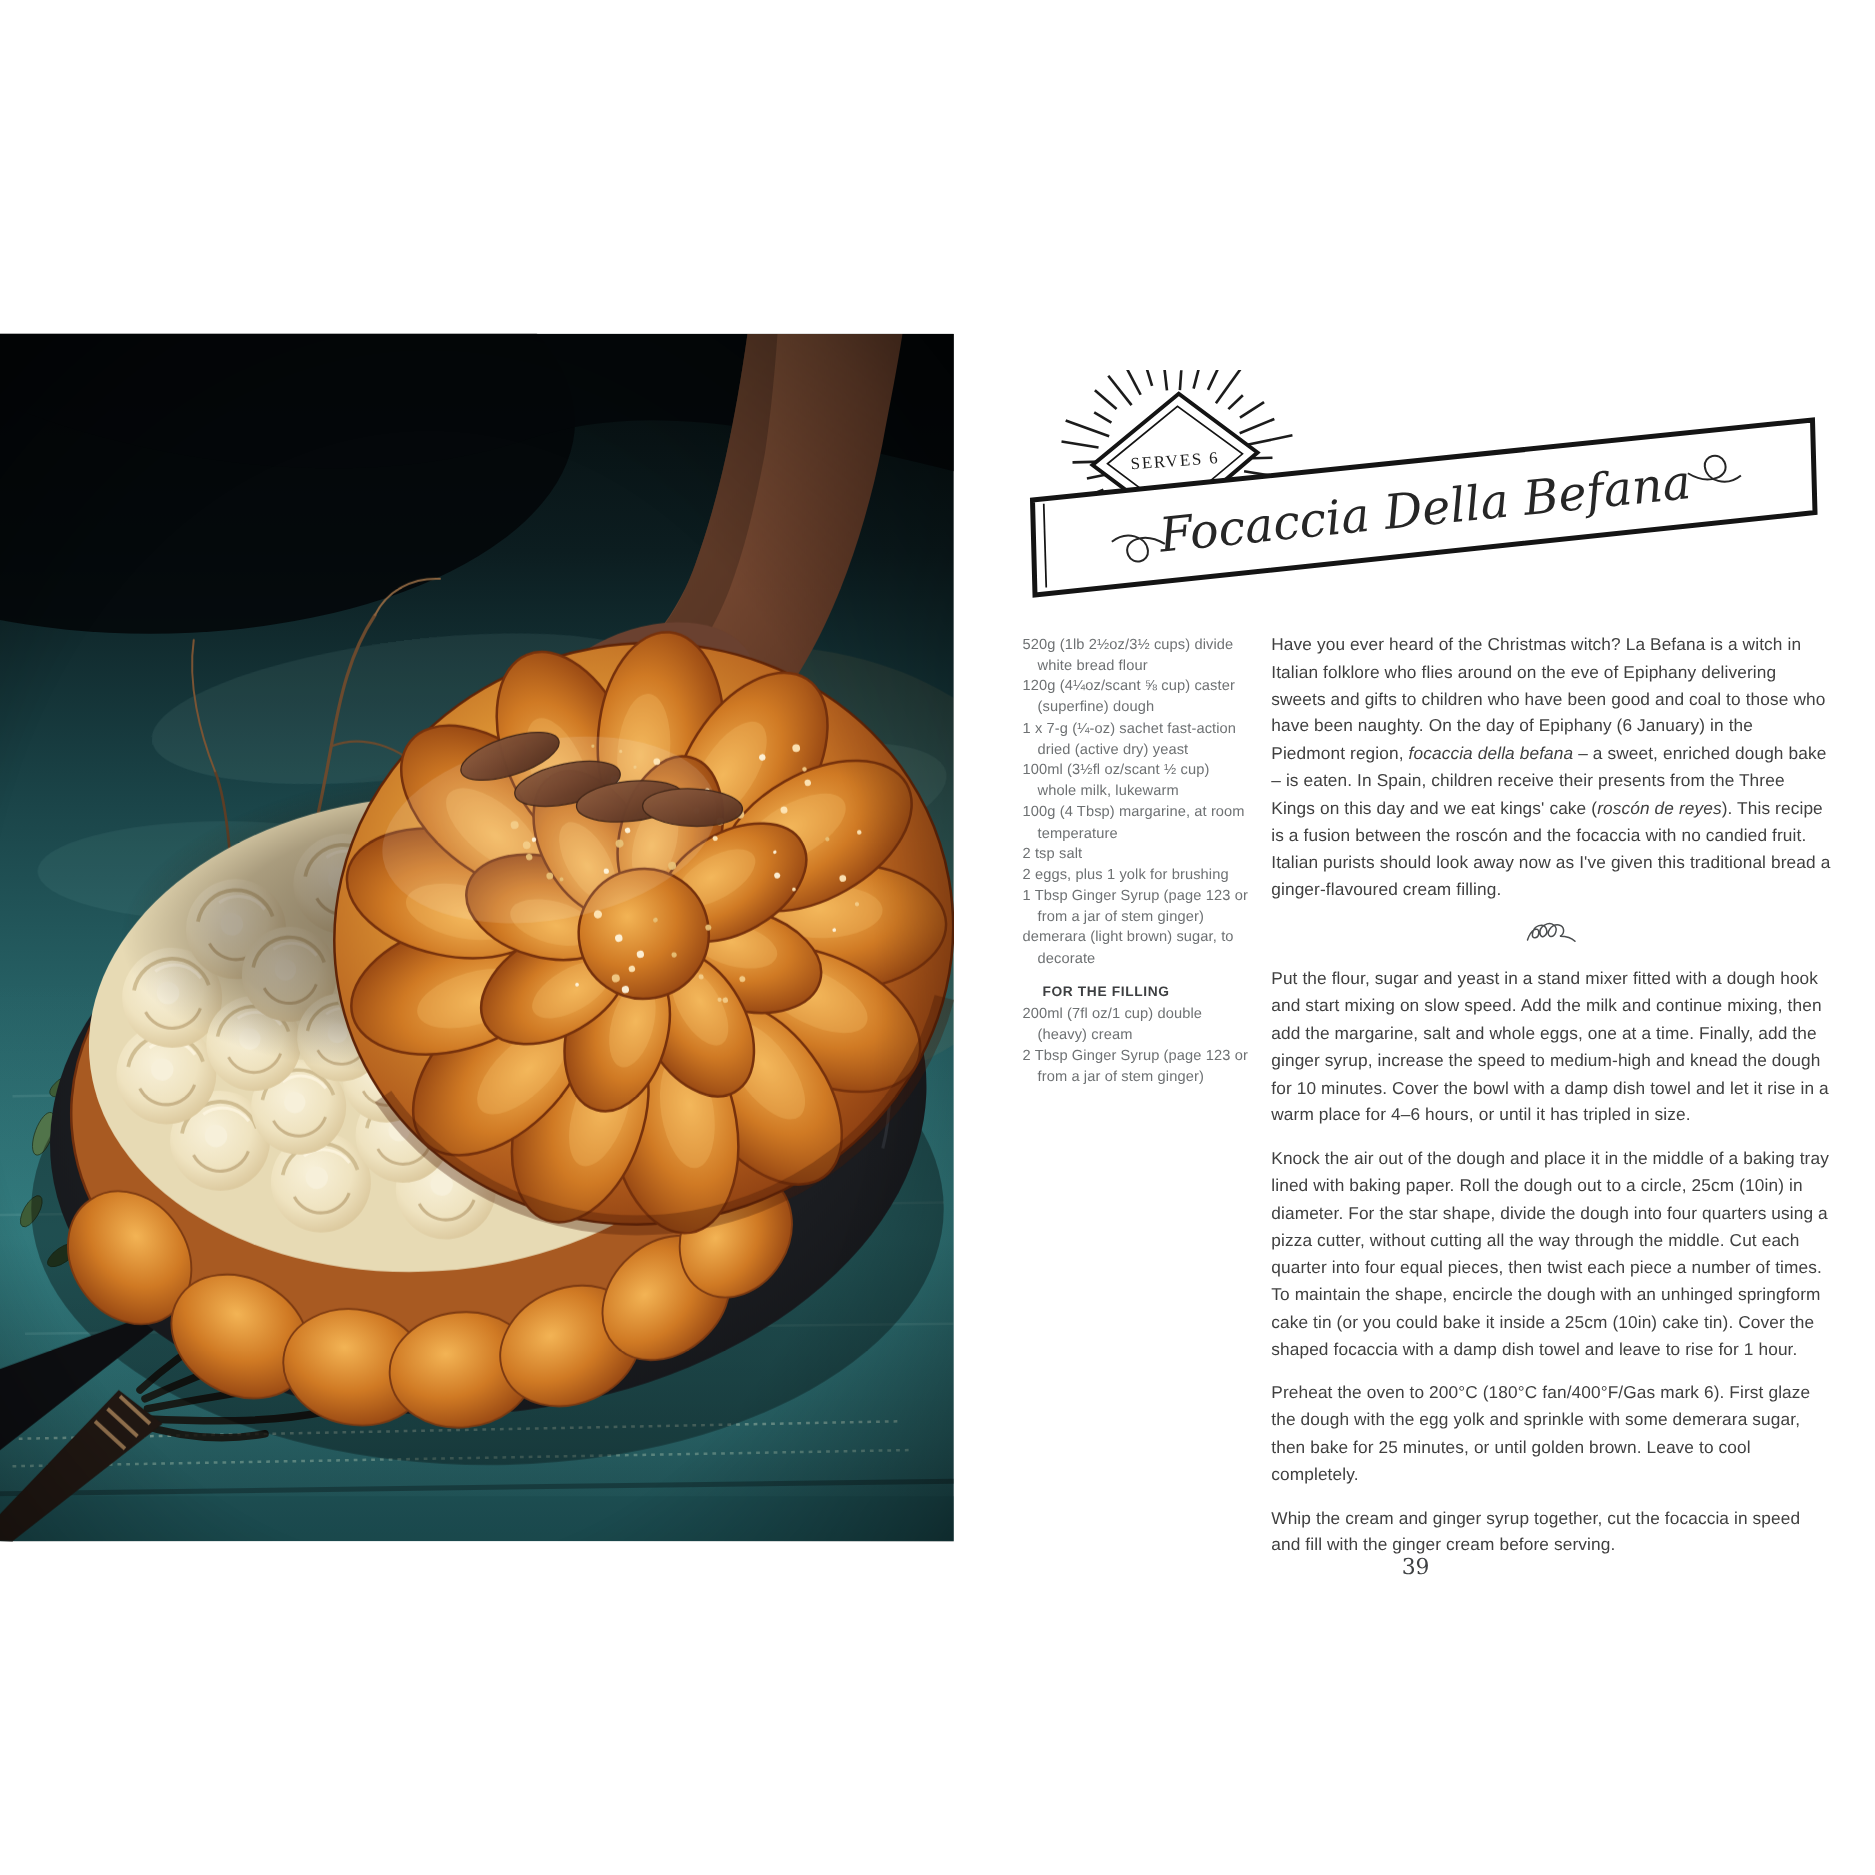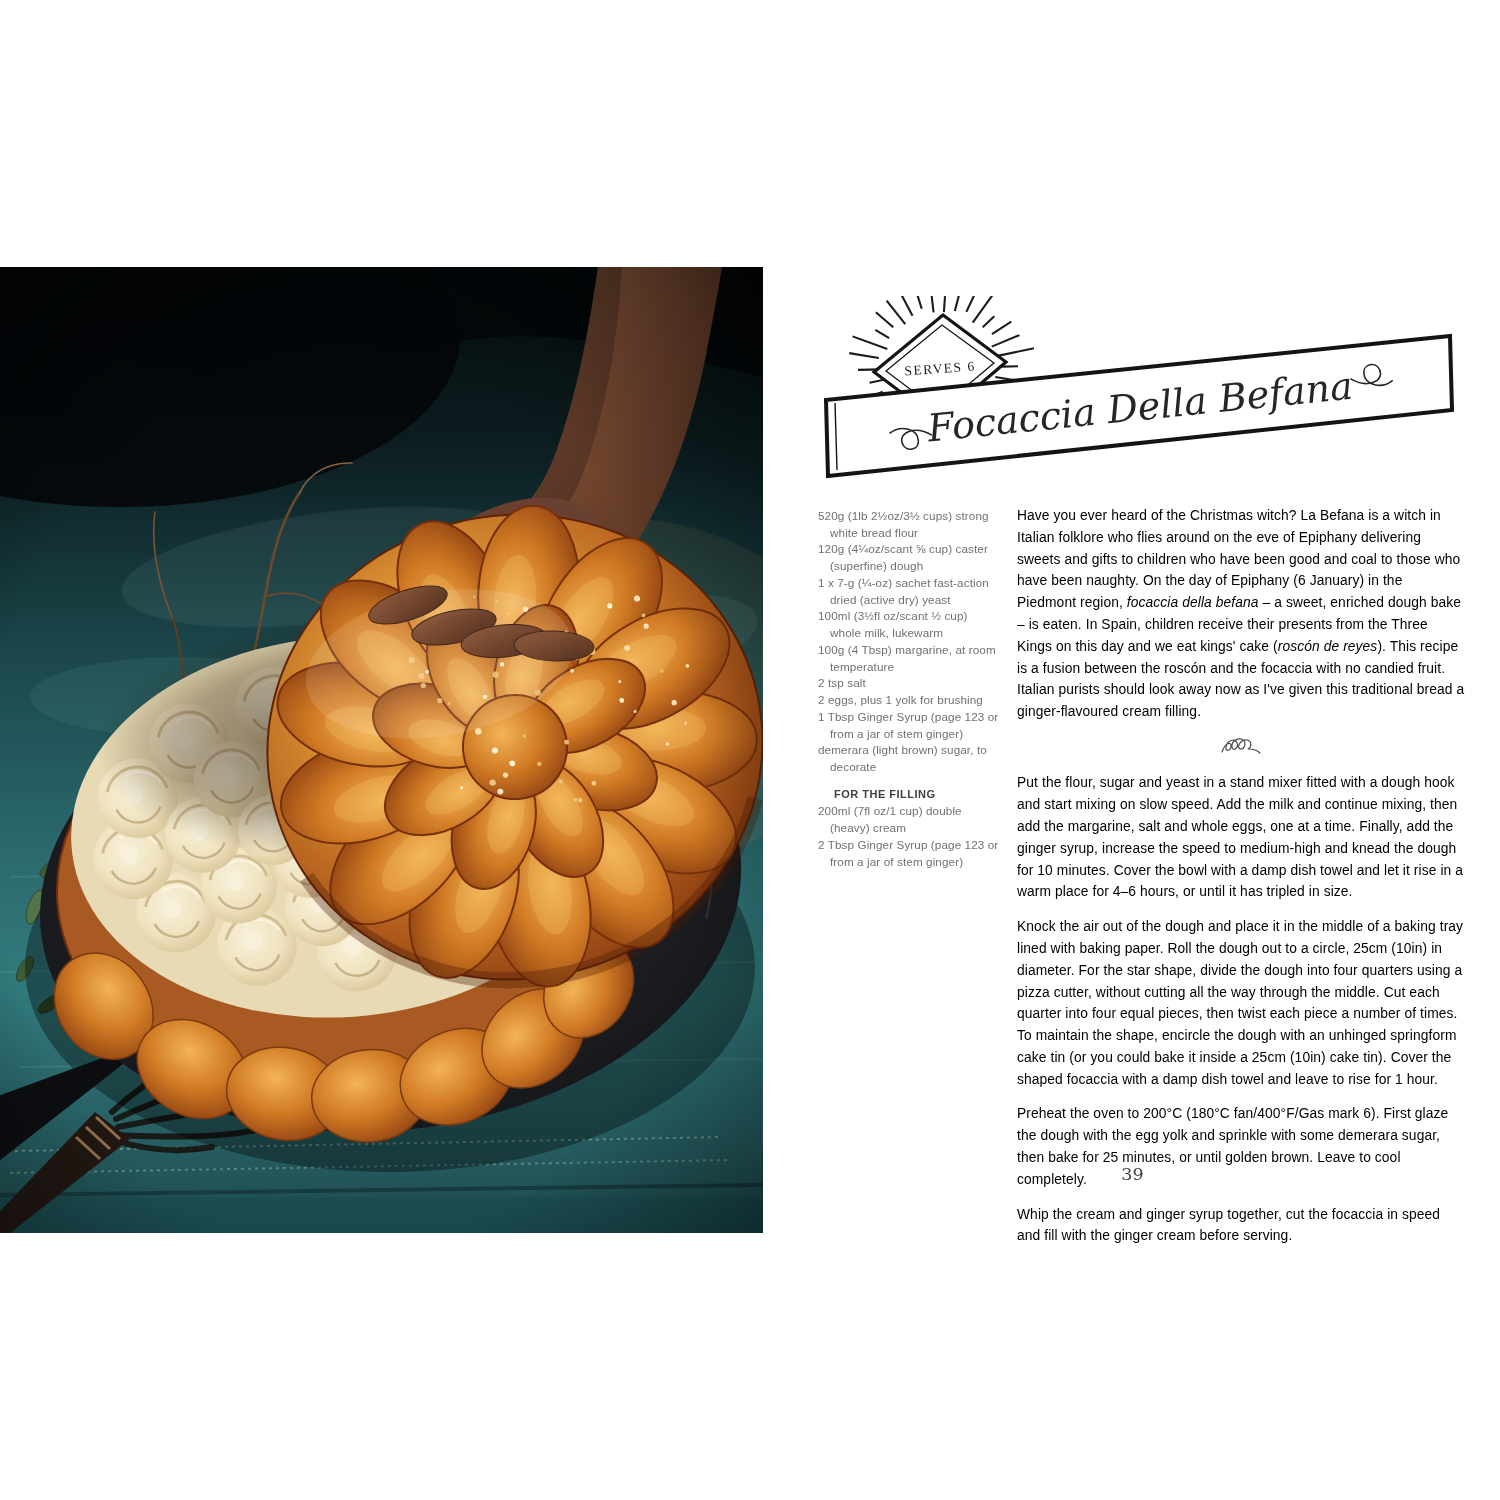--- a/index.html
+++ b/index.html
@@ -18,29 +18,29 @@
     font-size:11.7px;line-height:1.43;color:#6e7173;letter-spacing:.1px;
   }
   .ing-item{padding-left:12px;text-indent:-12px;}
   .filling-header{
     font-weight:bold;color:#3d3f41;margin-top:11px;margin-bottom:1px;
     font-size:11px;letter-spacing:.5px;padding-left:16px;text-indent:0;
   }
   
   .main{
     position:absolute;left:1017px;top:505px;width:448px;
-    font-size:13.8px;line-height:1.58;color:#000000;letter-spacing:.1px;
+    font-size:13.8px;line-height:1.58;color:#404040;letter-spacing:.1px;
   }
   .main p{margin:0 0 13px 0;}
   .main em{font-style:italic;}
   .ornament-row{text-align:center;margin:3px 0 14px 0;}
   .ornament-row svg{display:inline-block;vertical-align:middle;}
   
   .page-num{
-    position:absolute;left:765px;top:1164px;width:735px;text-align:center;
+    position:absolute;left:765px;top:1244px;width:735px;text-align:center;
     font-family:"DejaVu Serif", serif;font-size:17.5px;color:#3e4143;
   }
 </style>
 </head>
 <body>
 
 <div class="photo">
   <svg viewBox="0 0 763 966" preserveAspectRatio="none">
     <defs>
       <linearGradient id="bg" x1="0" y1="0" x2="0" y2="1">
@@ -437,21 +437,21 @@
         <text x="330" y="124" text-anchor="middle" font-family="DejaVu Serif, serif" font-style="italic" font-size="38" fill="#262626">Focaccia Della Befana</text>
         <path d="M120 118 C104 106 86 112 90 124 C93 133 106 131 106 122 C106 110 90 104 78 112" fill="none" stroke="#262626" stroke-width="1.6"></path>
         <path d="M542 104 C558 116 576 110 572 98 C569 89 556 91 556 100 C556 112 572 118 584 110" fill="none" stroke="#262626" stroke-width="1.6"></path>
       </g>
     </g>
   </svg>
 </div>
 
 <div class="ingredients">
   <div>
-      <div class="ing-item">520g (1lb 2½oz/3½ cups) strong white bread flour</div>
+      <div class="ing-item">520g (1lb 2½oz/3½ cups) divide white bread flour</div>
       <div class="ing-item">120g (4¼oz/scant ⅝ cup) caster (superfine) dough</div>
       <div class="ing-item">1 x 7-g (¼-oz) sachet fast-action dried (active dry) yeast</div>
       <div class="ing-item">100ml (3½fl oz/scant ½ cup) whole milk, lukewarm</div>
       <div class="ing-item">100g (4 Tbsp) margarine, at room temperature</div>
       <div class="ing-item">2 tsp salt</div>
       <div class="ing-item">2 eggs, plus 1 yolk for brushing</div>
       <div class="ing-item">1 Tbsp Ginger Syrup (page 123 or from a jar of stem ginger)</div>
       <div class="ing-item">demerara (light brown) sugar, to decorate</div>
     </div>
   <div class="filling-header">FOR THE FILLING</div>

